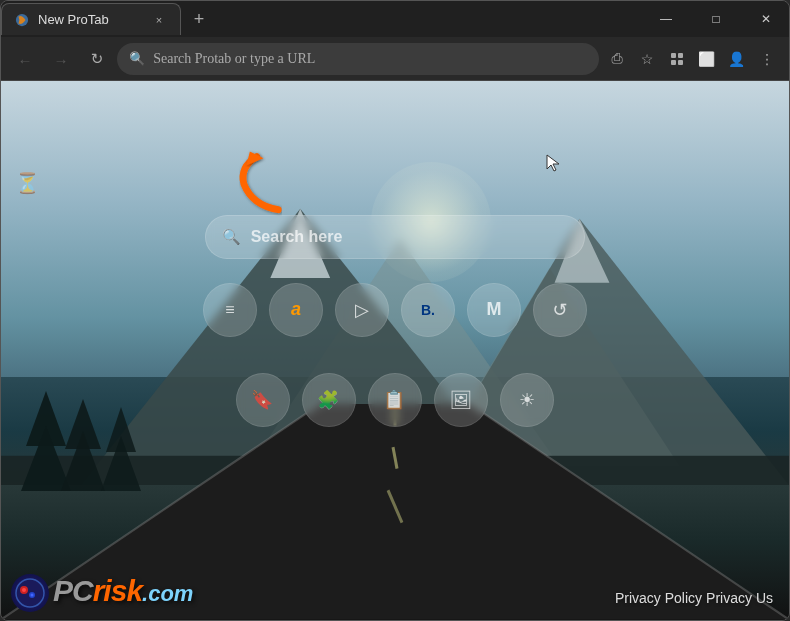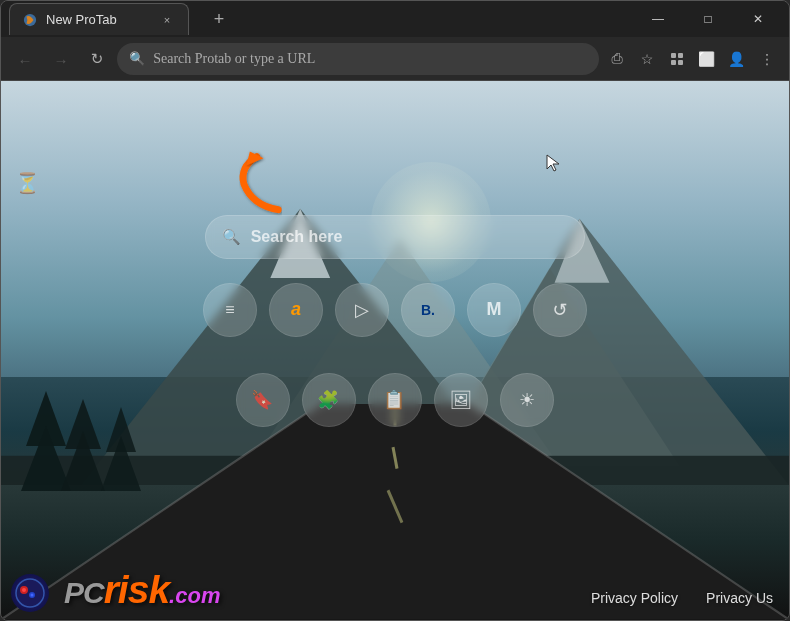--- a/index.html
+++ b/index.html
@@ -2,21 +2,21 @@
 <html><head>
   <meta charset="utf-8">
   <style>
     * { margin: 0; padding: 0; box-sizing: border-box; }
     body { width: 790px; height: 621px; overflow: hidden; font-family: 'Segoe UI', Arial, sans-serif; background: #2a2a2a; }
 
     
     .browser-frame { width: 790px; height: 621px; display: flex; flex-direction: column; border: 1px solid #555; border-radius: 8px; overflow: hidden; background: #292929; }
 
     
-    .title-bar { height: 36px; background: #202020; display: flex; align-items: center; padding: 0 8px; gap: 12px; }
+    .title-bar { height: 36px; background: #202020; display: flex; align-items: center; padding: 0 0; gap: 0; }
     .title-bar-controls { display: flex; gap: 4px; margin-left: auto; }
     .title-btn { width: 46px; height: 32px; display: flex; align-items: center; justify-content: center; cursor: pointer; color: #ccc; font-size: 12px; border-radius: 4px; }
     .tab { height: 32px; background: #3c3c3c; border-radius: 8px 8px 0 0; display: flex; align-items: center; padding: 0 12px; gap: 8px; min-width: 180px; max-width: 220px; cursor: pointer; border: 1px solid #555; border-bottom: none; }
     .tab.active { background: #292929; }
     .tab-favicon { width: 16px; height: 16px; display: flex; align-items: center; justify-content: center; }
     .tab-favicon svg { width: 14px; height: 14px; }
     .tab-title { font-size: 13px; color: #ddd; flex: 1; white-space: nowrap; overflow: hidden; text-overflow: ellipsis; }
     .tab-close { width: 18px; height: 18px; border-radius: 50%; display: flex; align-items: center; justify-content: center; color: #aaa; font-size: 11px; cursor: pointer; }
     .new-tab-btn { width: 28px; height: 28px; display: flex; align-items: center; justify-content: center; color: #aaa; font-size: 18px; cursor: pointer; border-radius: 50%; margin-left: 4px; }
 
@@ -43,25 +43,25 @@
     .main-search-placeholder { font-size: 16px; color: rgba(255,255,255,0.7); font-weight: bold; }
 
     
     .quick-links-row { display: flex; gap: 12px; justify-content: center; }
     .quick-link-btn { width: 54px; height: 54px; border-radius: 50%; background: rgba(255,255,255,0.18); display: flex; align-items: center; justify-content: center; cursor: pointer; backdrop-filter: blur(4px); border: 1px solid rgba(255,255,255,0.1); color: rgba(255,255,255,0.75); font-size: 18px; }
 
     
     .quick-links-row2 { display: flex; gap: 12px; justify-content: center; margin-top: 12px; }
 
     
-    .footer { position: absolute; bottom: 14px; right: 16px; display: flex; gap: 28px; }
+    .footer { position: absolute; bottom: 14px; right: 16px; display: flex; gap: 4px; }
     .footer-link { font-size: 14px; color: rgba(255,255,255,0.85); cursor: pointer; text-shadow: 0 1px 3px rgba(0,0,0,0.5); }
 
     
-    .pcrisk-logo { position: absolute; bottom: 8px; left: 10px; display: flex; align-items: flex-end; gap: 15px; margin-top: 36px; }
+    .pcrisk-logo { position: absolute; bottom: 8px; left: 10px; display: flex; align-items: flex-start; gap: 4px; margin-top: 36px; }
     .pcrisk-logo-icon { width: 38px; height: 38px; background: radial-gradient(circle, #1a1a5e 40%, #0a0a3a 100%); border-radius: 50%; display: flex; align-items: center; justify-content: center; }
 
     
     .arrow-indicator { position: absolute; top: 68px; left: 230px; z-index: 100; }
     .arrow-indicator svg { width: 60px; height: 70px; }
 
     
     .timer-icon { position: absolute; top: 90px; left: 14px; color: rgba(255,255,255,0.6); font-size: 20px; }
   </style>
 </head>
@@ -210,22 +210,22 @@
           <circle cx="16" cy="16" r="14" fill="#1a1a5a"></circle>
           <circle cx="10" cy="13" r="4" fill="#cc2222"></circle>
           <circle cx="10" cy="13" r="2" fill="#ff4444"></circle>
           <circle cx="18" cy="18" r="3" fill="#2244cc"></circle>
           <circle cx="18" cy="18" r="1.5" fill="#4466ff"></circle>
           <circle cx="16" cy="16" r="14" fill="none" stroke="#3355aa" stroke-width="1.5"></circle>
         </svg>
       </div>
       <div style="display:flex;align-items:baseline;">
         <span style="font-size:30px;font-style:italic;font-weight:bold;color:#999;letter-spacing:-1px;text-shadow:2px 2px 4px rgba(0,0,0,0.7);">PC</span>
-        <span style="font-size:39px;font-style:italic;font-weight:bold;color:#ff6600;letter-spacing:-1px;text-shadow:2px 2px 4px rgba(0,0,0,0.7);">risk</span>
-        <span style="font-size:22px;font-style:italic;font-weight:bold;color:#d946ef;text-shadow:2px 2px 4px rgba(0,0,0,0.7);">.com</span>
+        <span style="font-size:30px;font-style:italic;font-weight:bold;color:#ff6600;letter-spacing:-1px;text-shadow:2px 2px 4px rgba(0,0,0,0.7);">risk</span>
+        <span style="font-size:22px;font-style:italic;font-weight:bold;color:#7dd3fc;text-shadow:2px 2px 4px rgba(0,0,0,0.7);">.com</span>
       </div>
     </div>
 
     <div class="footer">
       <span class="footer-link">Privacy Policy</span>
       <span class="footer-link">Privacy Us</span>
     </div>
 
     <div style="position:absolute;top:72px;right:228px;z-index:200;pointer-events:none;">
       <svg width="16" height="20" viewBox="0 0 16 20">

